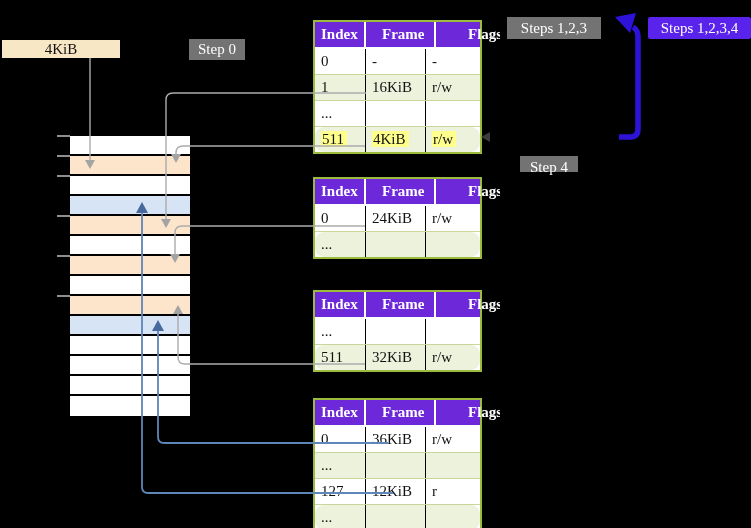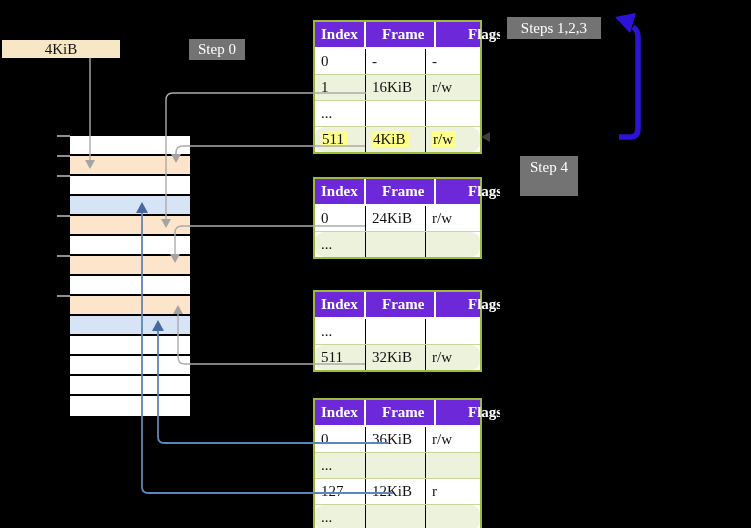--- a/index.html
+++ b/index.html
@@ -8,21 +8,21 @@
 
   
   .label-cream{position:absolute;left:2px;top:40px;width:118px;height:18px;background:#F8E7C4;
       color:#111;font-size:15px;line-height:18px;text-align:center;}
   .badge{position:absolute;color:#fff;font-size:15px;text-align:center;}
   .badge-red{background:#737373;border-radius:0;}
   .badge-blue{background:#5A23EC;border-radius:2px;}
   .b-step0{left:189px;top:39px;width:56px;height:21px;line-height:21px;}
   .b-steps123{left:507px;top:17px;width:94px;height:22px;line-height:22px;}
   .b-steps1234{left:648px;top:17px;width:103px;height:22px;line-height:22px;}
-  .b-step4{left:520px;top:156px;width:58px;height:40px;line-height:22px;}
+  .b-step4{left:520px;top:156px;width:58px;height:16px;line-height:22px;}
 
   
   .memcol{position:absolute;left:70px;top:136px;width:120px;height:280px;background:#000;}
   .mrow{height:18px;border-bottom:2px solid #000;}
   .mrow:last-child{border-bottom:none;height:20px;}
   .m-white{background:#FFFFFF;}
   .m-peach{background:#FCE5CB;}
   .m-blue{background:#D6E4F6;}
   .tick{position:absolute;left:57px;width:13px;height:2px;background:#8f8f8f;}
 
@@ -49,20 +49,21 @@
   .overlay{position:absolute;left:0;top:0;width:751px;height:528px;pointer-events:none;}
 </style>
 </head>
 <body>
 
 <div class="stage">
 
   <div class="label-cream">4KiB</div>
   <div class="badge badge-red b-step0">Step 0</div>
   <div class="badge badge-red b-steps123">Steps 1,2,3</div>
+  <div class="badge badge-blue b-steps1234">Steps 1,2,3,4</div>
   <div class="badge badge-red b-step4">Step 4</div>
 
   <div class="memcol">
     <div class="mrow m-white"></div>
     <div class="mrow m-peach"></div>
     <div class="mrow m-white"></div>
     <div class="mrow m-blue"></div>
     <div class="mrow m-peach"></div>
     <div class="mrow m-white"></div>
     <div class="mrow m-peach"></div>

